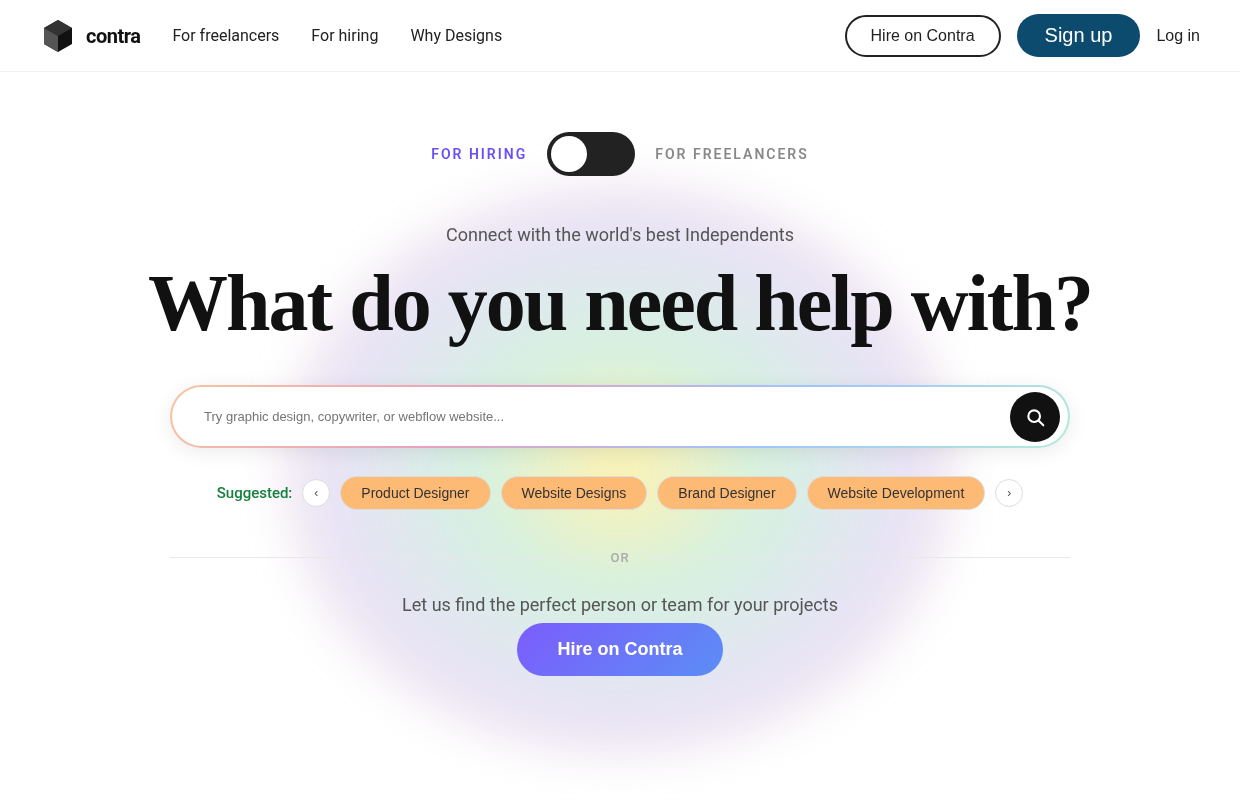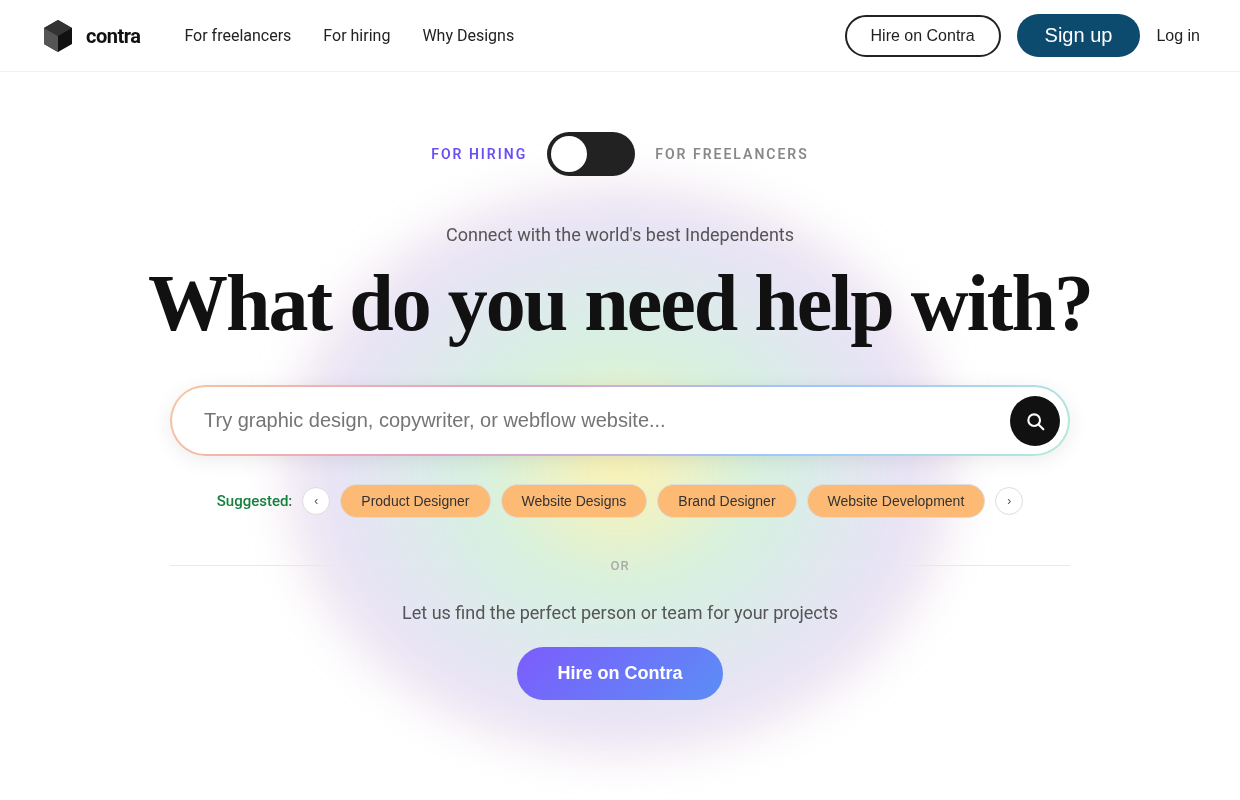--- a/index.html
+++ b/index.html
@@ -46,21 +46,21 @@
       justify-content: space-between;
       padding: 0 40px;
       height: 72px;
       border-bottom: 1px solid #f0f0f0;
       background: #fff;
     }
 
     .nav-left {
       display: flex;
       align-items: center;
-      gap: 44px;
+      gap: 32px;
     }
 
     .logo {
       display: flex;
       align-items: center;
       gap: 10px;
       text-decoration: none;
     }
 
     .logo-icon {
@@ -202,21 +202,21 @@
       margin-bottom: 28px;
     }
 
     .search-bar {
       width: 100%;
       padding: 22px 70px 22px 32px;
       border-radius: 60px;
       border: 2px solid transparent;
       background: linear-gradient(white, white) padding-box,
                   linear-gradient(135deg, #f7c59f, #e8a0bf, #a0c4ff, #b5ead7) border-box;
-      font-size: 20px;
+      font-size: 13px;
       color: #aaa;
       outline: none;
       box-shadow: 0 4px 20px rgba(0,0,0,0.08);
     }
 
     .search-icon-btn {
       position: absolute;
       right: 10px;
       top: 50%;
       transform: translateY(-50%);
@@ -299,21 +299,21 @@
       font-size: 13px;
       color: #aaa;
       letter-spacing: 1px;
       font-weight: 500;
     }
 
     
     .cta-text {
       font-size: 18px;
       color: #555;
-      margin-bottom: 24px;
+      margin-bottom: 8px;
       font-weight: 400;
     }
 
     .btn-hire-cta {
       padding: 16px 40px;
       border-radius: 50px;
       background: linear-gradient(135deg, #7c5cfc, #5b8ef5);
       border: none;
       font-size: 18px;
       font-weight: 600;

